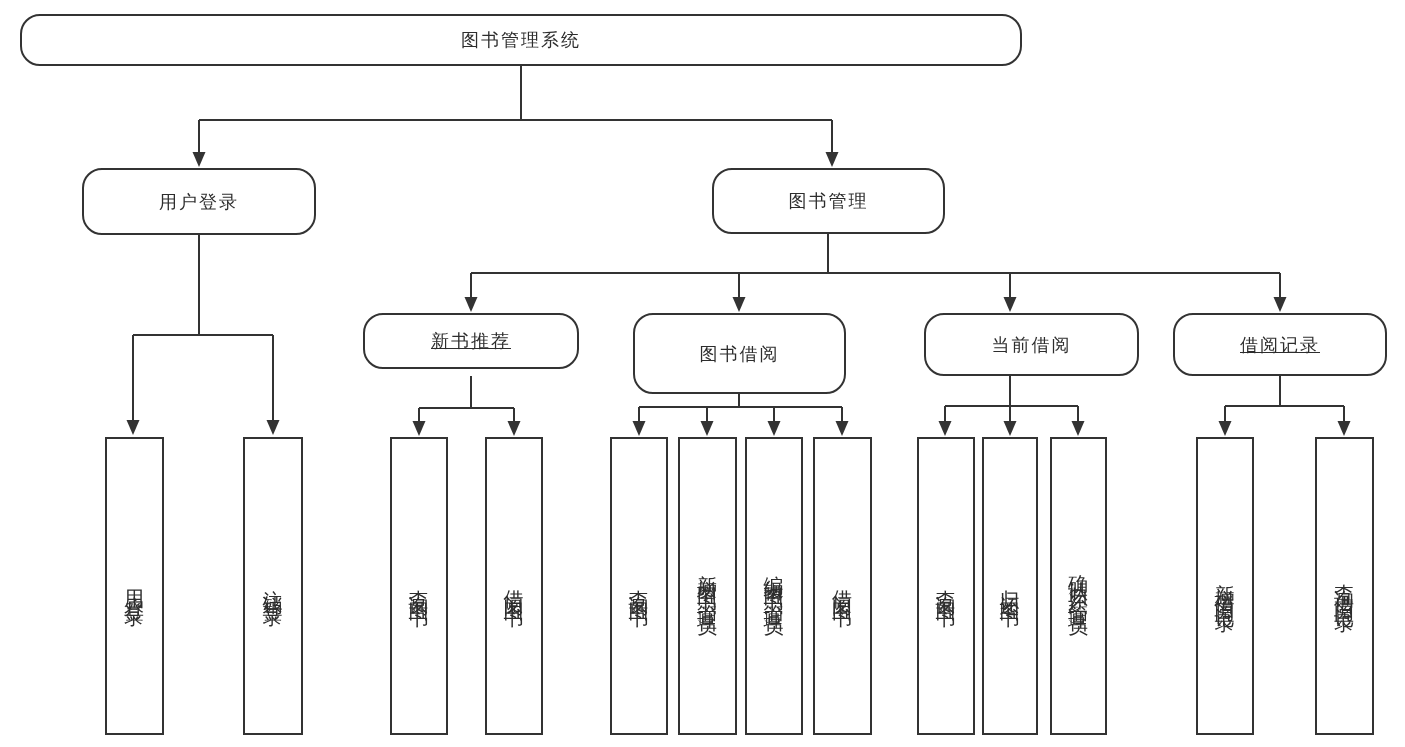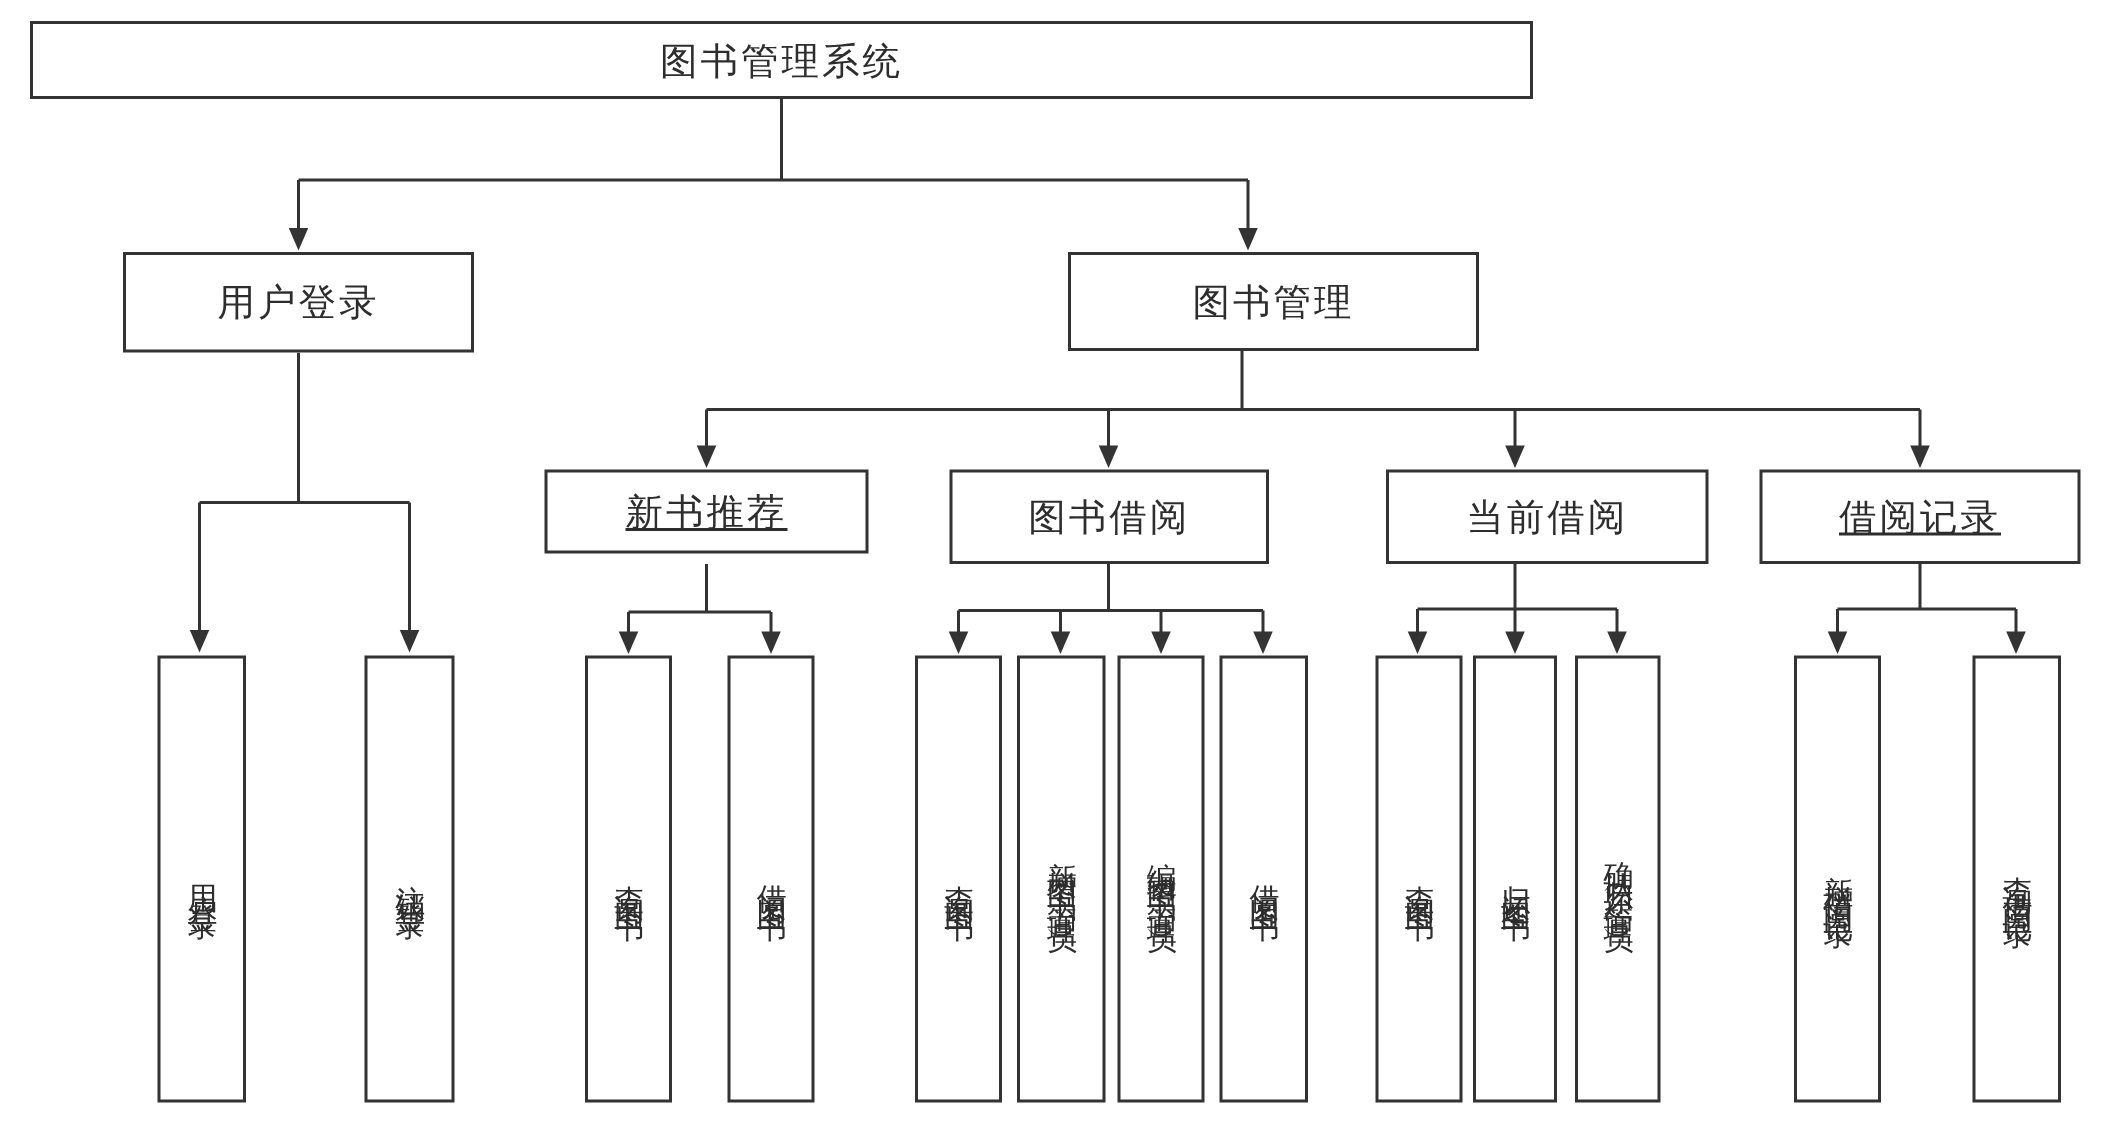--- a/index.html
+++ b/index.html
@@ -26,23 +26,24 @@
     box-sizing: border-box;
     border: 2px solid #333333;
     background: #ffffff;
     display: flex;
     align-items: center;
     justify-content: center;
     color: #2d2d2d;
     z-index: 2;
   }
   .hbox {
-    font-size: 25px;
+    font-size: 18px;
     letter-spacing: 2px;
     white-space: nowrap;
+    border-radius: 20px;
   }
   .vbox {
     font-size: 20px;
   }
   .vbox .vtext {
     writing-mode: vertical-rl;
     text-orientation: mixed;
     letter-spacing: 6px;
     line-height: 1;
     white-space: nowrap;
@@ -103,28 +104,28 @@
     </g>
   </svg>
 
   <div class="box hbox" style="left:20px; top:14px; width:1002px; height:52px;">
     <span>图书管理系统</span>
   </div>
 
   <div class="box hbox" style="left:82px; top:168px; width:234px; height:67px;">
     <span>用户登录</span>
   </div>
-  <div class="box hbox" style="left:712px; top:168px; width:274px; height:66px;text-align:right;">
+  <div class="box hbox" style="left:712px; top:168px; width:233px; height:66px;text-align:right;">
     <span>图书管理</span>
   </div>
 
   <div class="box hbox" style="left:363px; top:313px; width:216px; height:56px;text-decoration:underline;">
     <span>新书推荐</span>
   </div>
-  <div class="box hbox" style="left:633px; top:313px; width:213px; height:63px;justify-content:center;">
+  <div class="box hbox" style="left:633px; top:313px; width:213px; height:81px;justify-content:center;">
     <span>图书借阅</span>
   </div>
   <div class="box hbox" style="left:924px; top:313px; width:215px; height:63px;">
     <span>当前借阅</span>
   </div>
   <div class="box hbox" style="left:1173px; top:313px; width:214px; height:63px;text-decoration:underline;">
     <span>借阅记录</span>
   </div>
 
   <div class="box vbox" style="left:105px; top:437px; width:59px; height:298px;">

